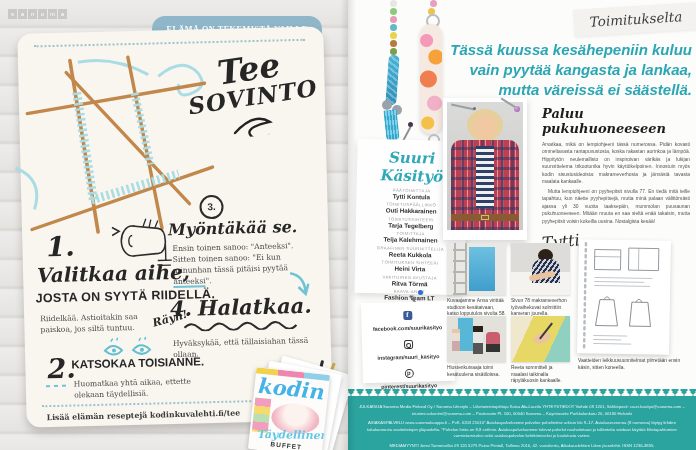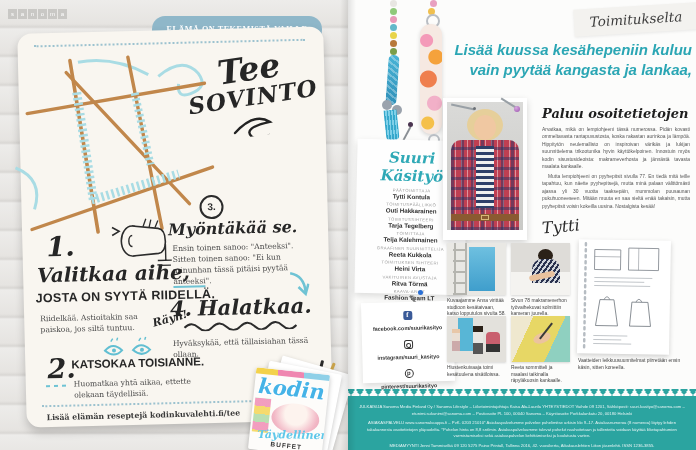--- a/index.html
+++ b/index.html
@@ -333,22 +333,23 @@
       <span class="fbead2"></span>
       <span class="fring"></span>
       <div class="fstrap"></div>
       <span class="fring2"></span>
       <div class="tassel-purple"></div>
     </div>
 
     <div class="corner-label">Toimitukselta</div>
 
     <div class="headline">
-      <div>Lisää kuussa kesähepeniin kuluu</div>
+      <div>Tässä kuussa kesähepeniin kuluu</div>
       <div>vain pyytää kangasta ja lankaa,</div>
+      <div>mutta väreissä ei säästellä.</div>
     </div>
 
     <div class="mast-pin-stick"></div>
     <div class="mast-pin-head"></div>
     <div class="mast-card">
       <div class="mast-logo">Suuri Käsityö</div>
       <div class="credit">
         <div class="role">PÄÄTOIMITTAJA</div>
         <div class="name">Tytti Kontula</div>
       </div>
@@ -407,21 +408,21 @@
         <div class="tee"></div>
         <div class="belt"></div>
       </div>
     </div>
     <div class="pin-a-stick"></div>
     <div class="pin-a-head"></div>
     <div class="pin-b-stick"></div>
     <div class="pin-b-head"></div>
 
     <div class="edit-col">
-      <div class="edit-title">Paluu osoitetietojen</div>
+      <div class="edit-title">Paluu pukuhuoneeseen</div>
       <p class="p1">Arvatkaa, mikä on lempiohjeeni tässä numerossa. Pidän kovasti ommeltavasta rantapuvustosta, koska rakastan aurinkoa ja lämpöä. Hippitytön neulemallisto on inspiroivan värikäs ja lukijan suunnittelema trikootunika hyvin käyttökelpoinen. Innostuin myös kodin sisustusideoista: makrameverhosta ja jännästä tavasta maalata kankaalle.</p>
       <p class="p2">Mutta lempiohjeeni on pyyhepitsit sivulla 77. En tiedä mitä teille tapahtuu, kun näette pyyhepitsejä, mutta minä palaan välittömästi ajassa yli 30 vuotta taaksepäin, mummolan puusaunan pukuhuoneeseen. Mitään muuta en saa sieltä enää takaisin, mutta pyyhepitsit voisin kokeilla uusina. Nostalgista kesää!</p>
       <div class="signature">Tytti</div>
     </div>
 
     <div class="ph ph-1">
       <div class="p1-bars"></div>
       <div class="p1-v1"></div>
       <div class="p1-v2"></div>
       <div class="p1-blue"></div>

